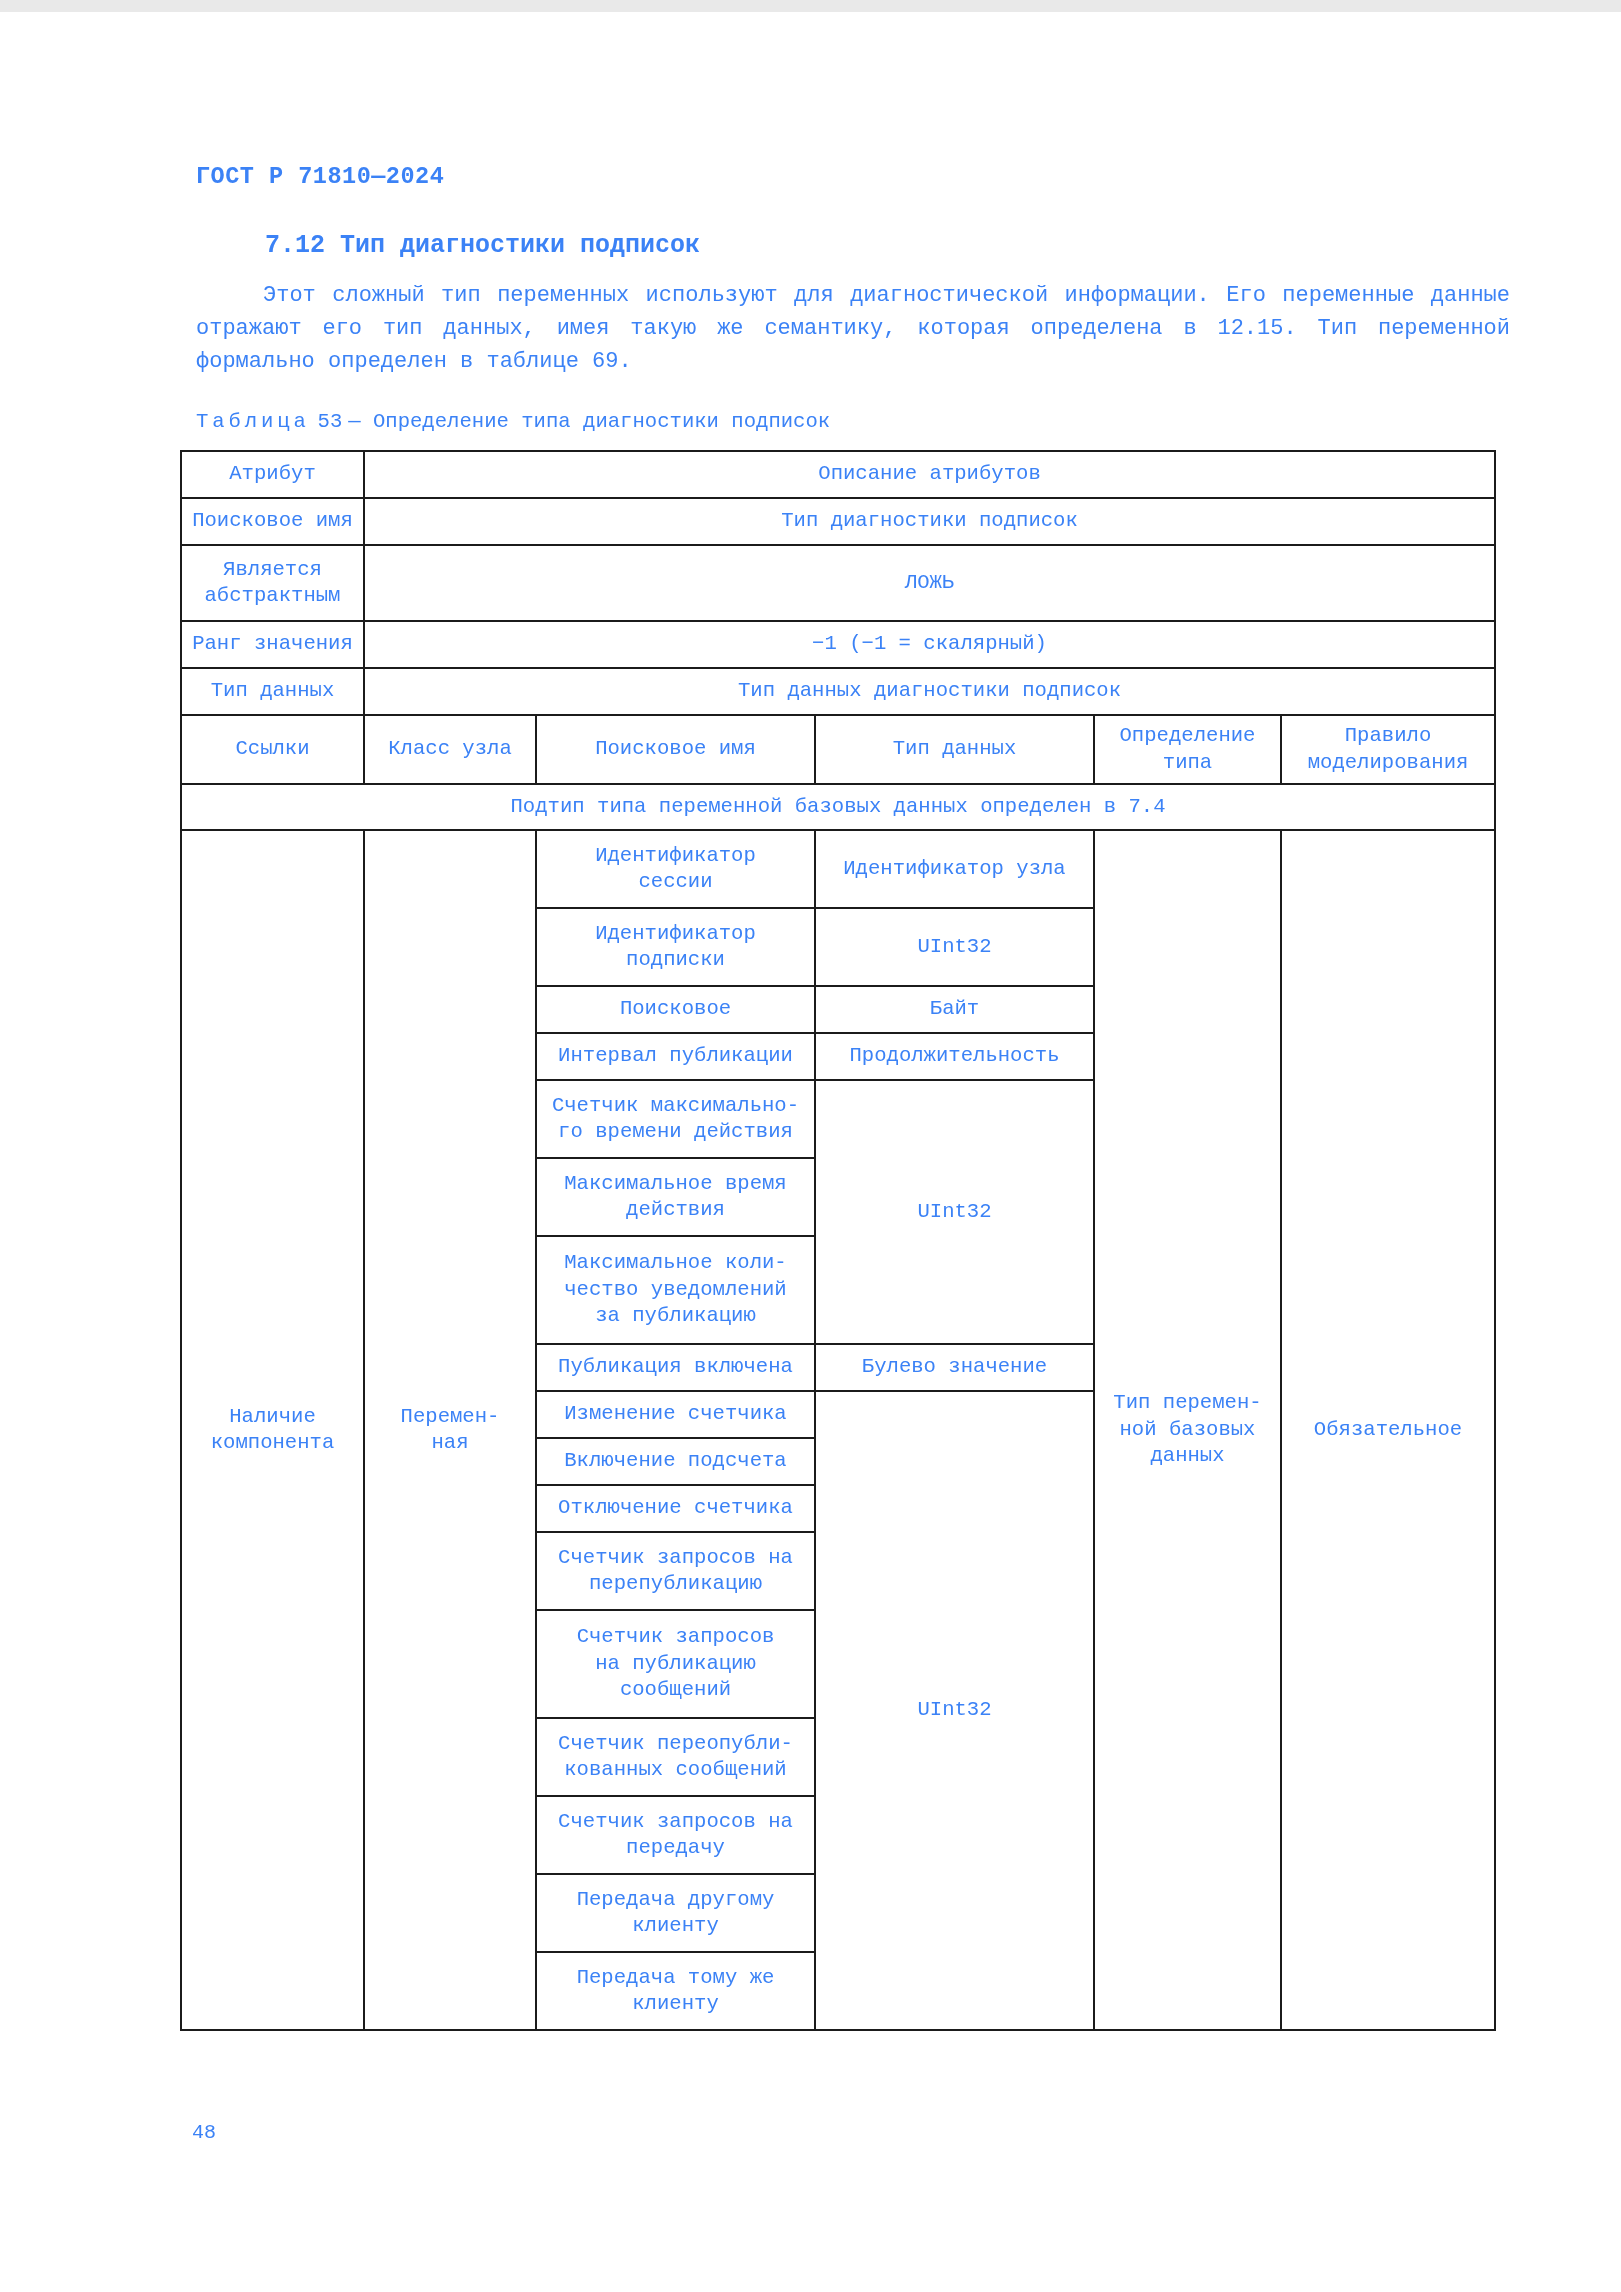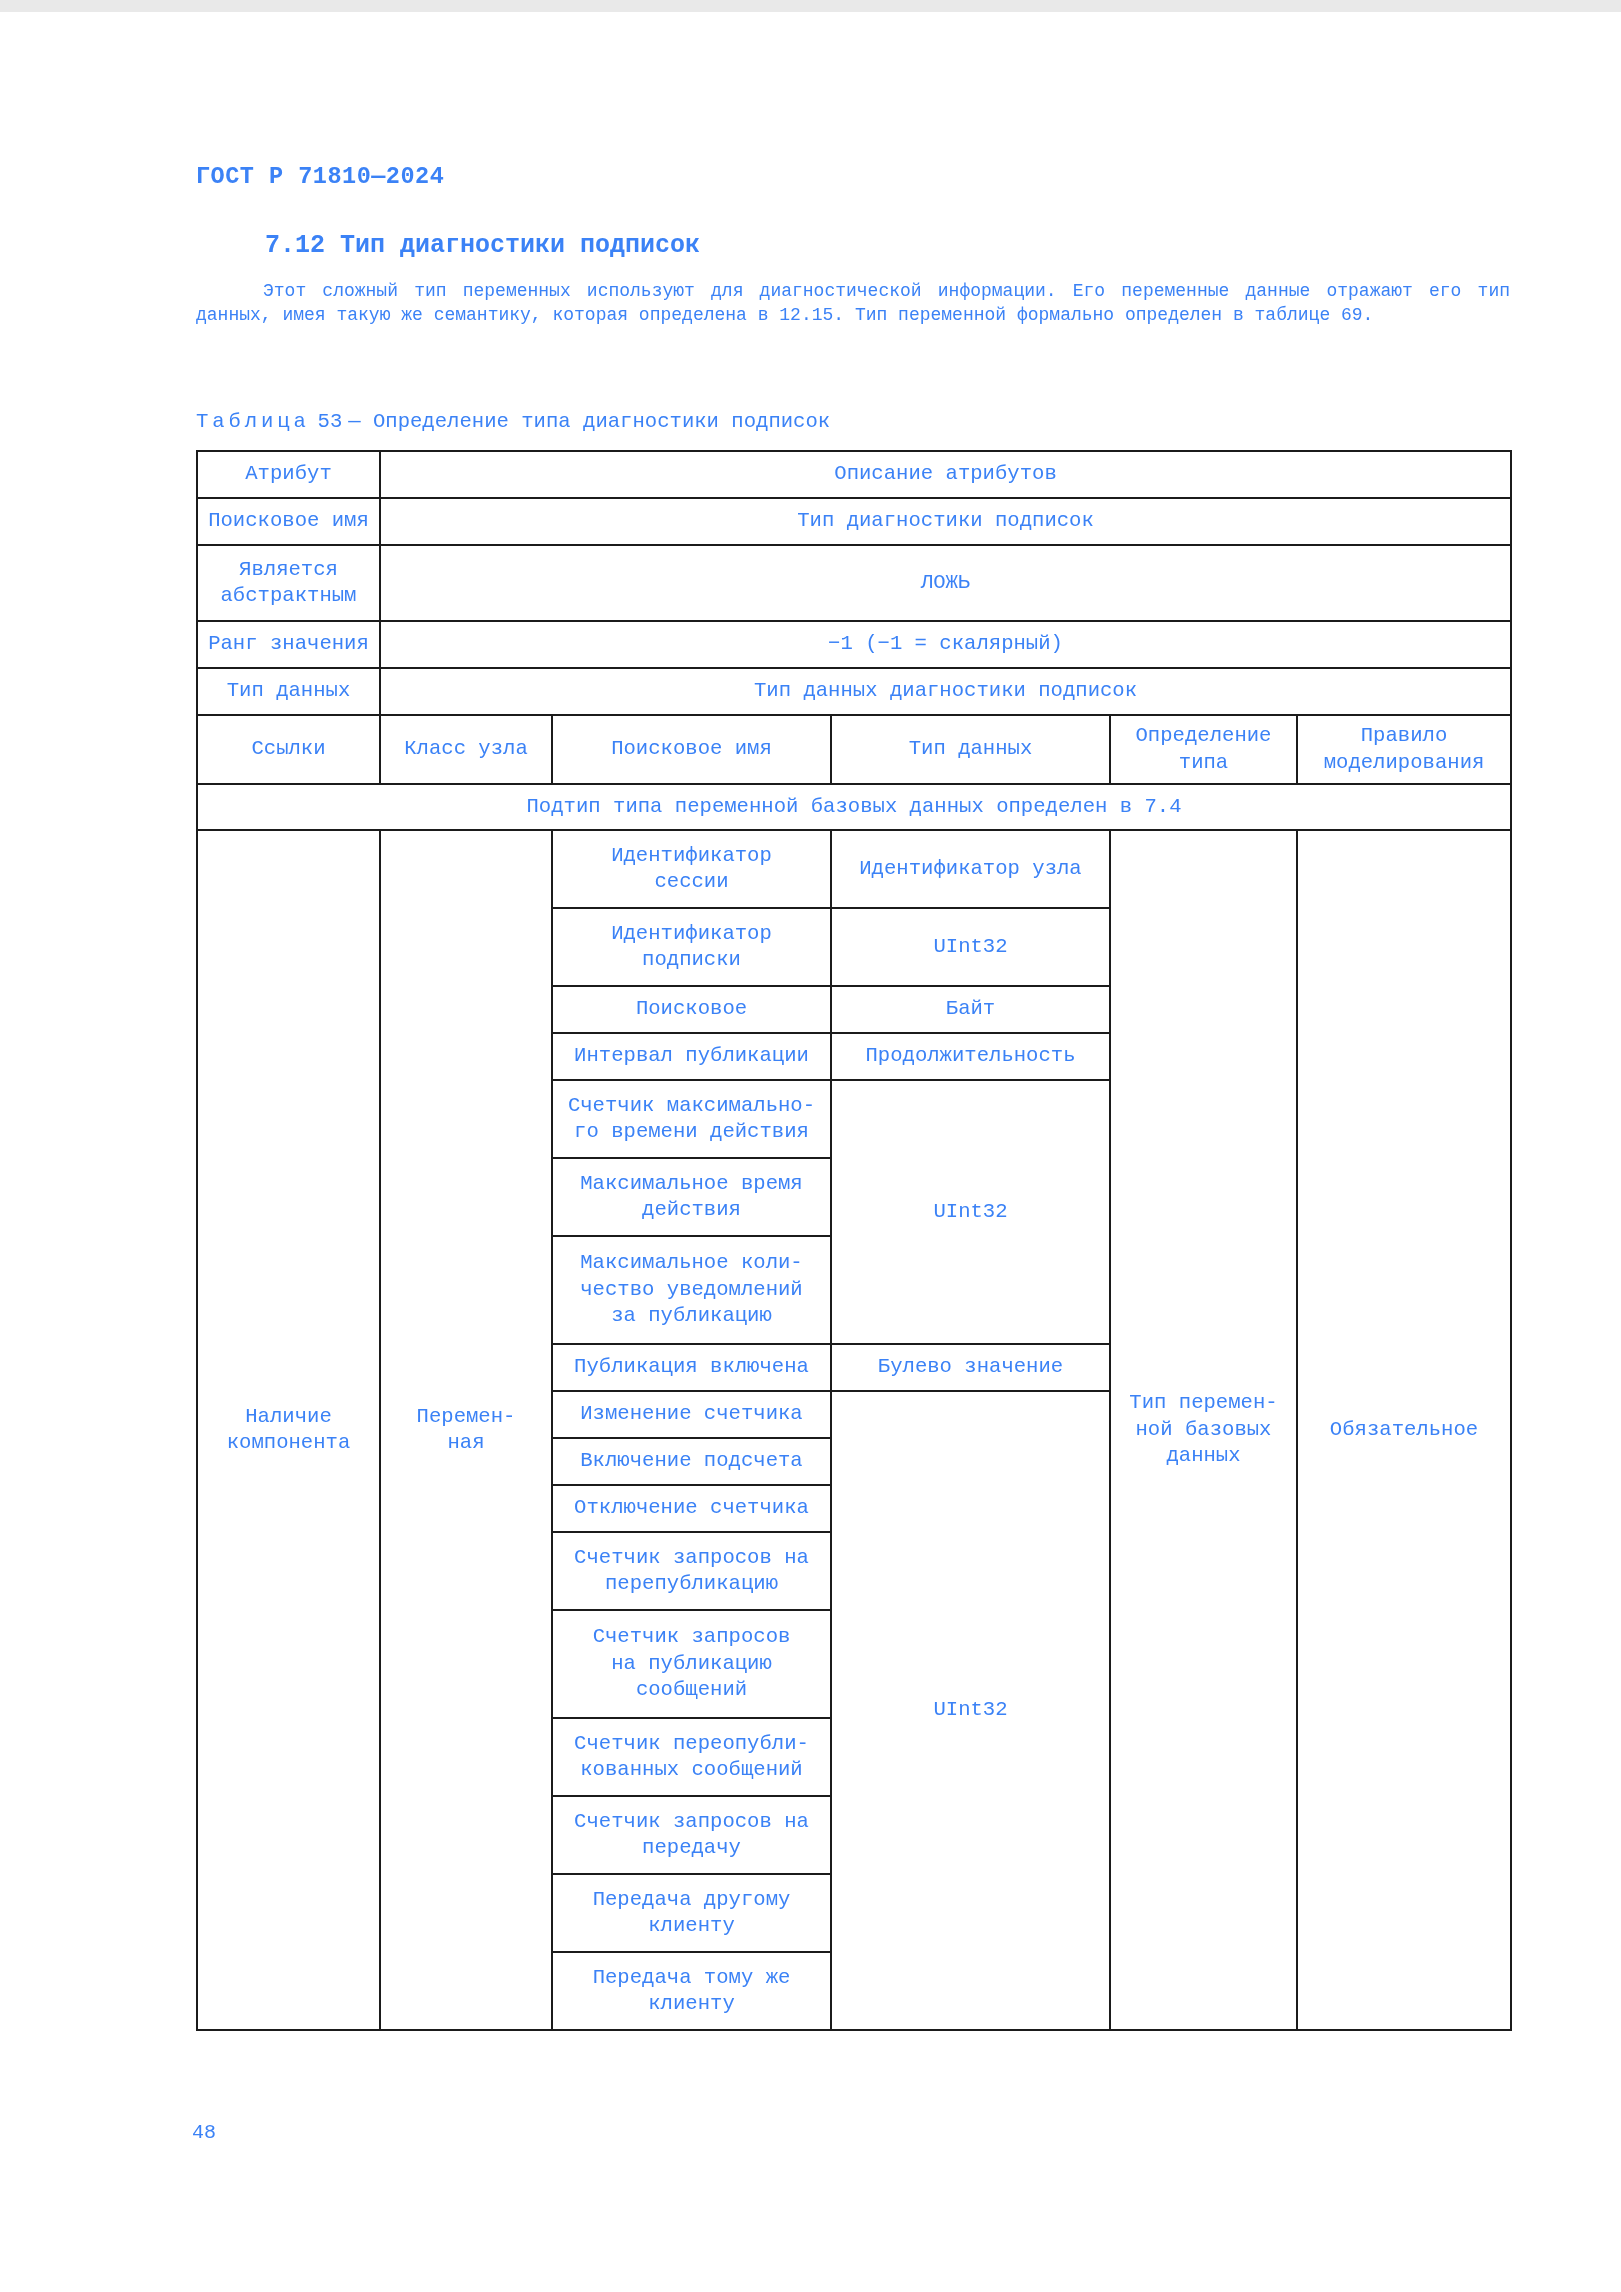--- a/index.html
+++ b/index.html
@@ -27,36 +27,36 @@
     left: 265px;
     top: 219px;
     font-size: 25px;
     font-weight: bold;
   }
   .body-paragraph {
     position: absolute;
     left: 196px;
     top: 267px;
     width: 1314px;
-    font-size: 18px;
-    line-height: 24px;
+    font-size: 22px;
+    line-height: 33px;
     text-align: justify;
     text-indent: 67px;
   }
   .table-caption {
     position: absolute;
     left: 196px;
     top: 398px;
     font-size: 20.6px;
   }
   .caption-word { letter-spacing: 3.9px; margin-right: 7.8px; }
   .caption-number { margin-right: 5.9px; }
   table.def-table {
     position: absolute;
-    left: 196px;
+    left: 180px;
     top: 438px;
     width: 1314px;
     table-layout: fixed;
     border-collapse: collapse;
     font-size: 20.6px;
   }
   table.def-table td {
     border: 2px solid #1b1b1b;
     padding: 3.9px 7.8px;
     text-align: center;

